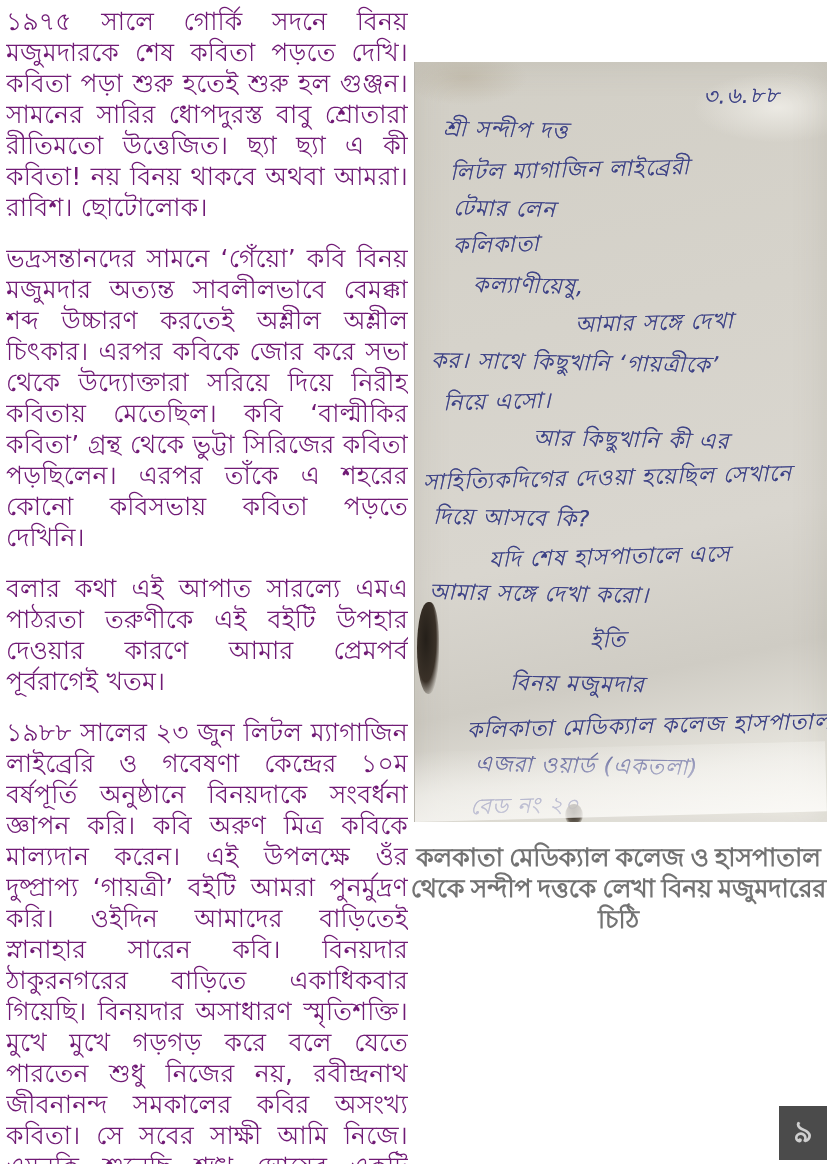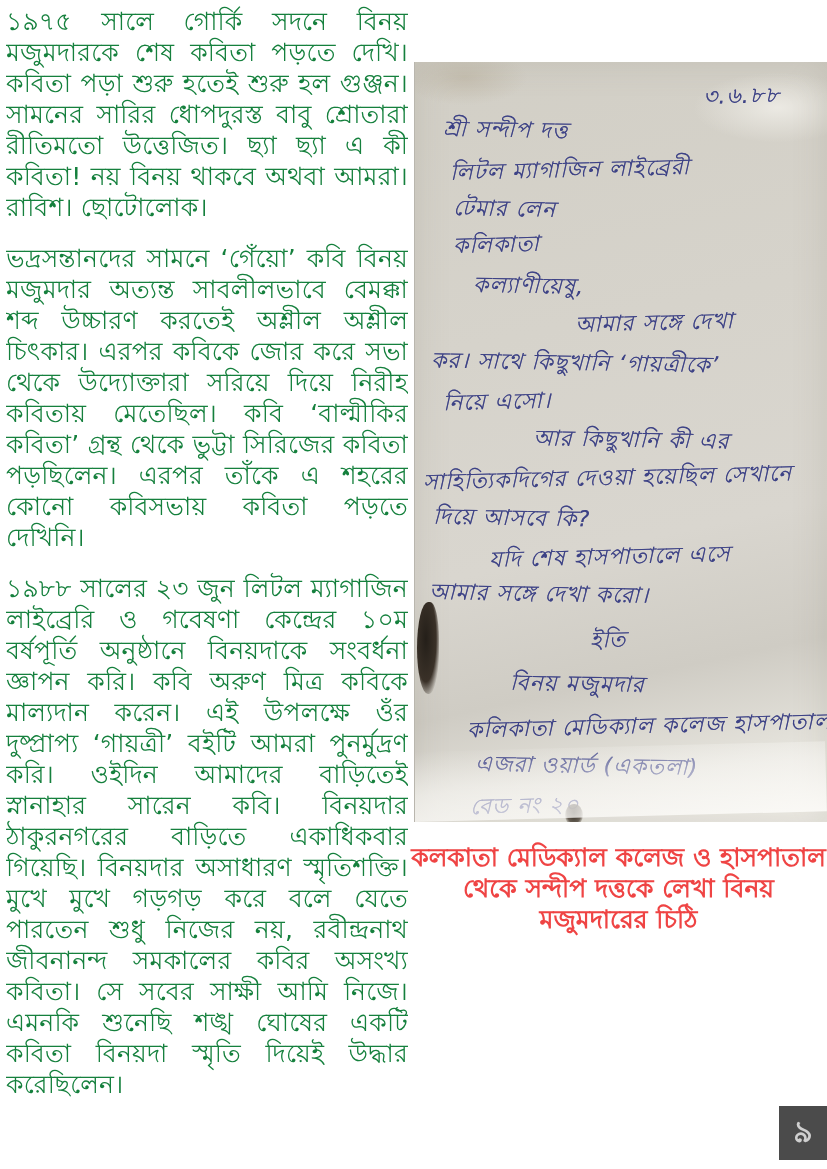--- a/index.html
+++ b/index.html
@@ -15,21 +15,21 @@
   }
 
   
   .article-col {
     position: absolute;
     left: 6px;
     top: 6px;
     width: 402px;
     height: 1158px;
     overflow: hidden;
-    color: #15803d;
+    color: #701a75;
   }
   .article-col p {
     font-size: 25px;
     line-height: 31px;
     text-align: justify;
     margin-bottom: 20px;
     letter-spacing: 0.2px;
   }
 
   
@@ -105,21 +105,22 @@
   
   .caption {
     position: absolute;
     left: 410px;
     top: 842px;
     width: 417px;
     font-size: 25px;
     font-weight: bold;
     line-height: 31px;
     text-align: center;
-    color: #ef4444;
+    color: #737373;
+    font-family: Liberation Serif, serif;
   }
 
   
   .footer-logo {
     position: absolute;
     left: 664px;
     top: 1100px;
     width: 94px;
     text-align: center;
     color: #8b8b8b;
@@ -171,20 +172,21 @@
   }
 </style>
 </head>
 <body>
 
 <div class="page">
 
   <div class="article-col">
     <p>১৯৭৫ সালে গোর্কি সদনে বিনয় মজুমদারকে শেষ কবিতা পড়তে দেখি। কবিতা পড়া শুরু হতেই শুরু হল গুঞ্জন। সামনের সারির ধোপদুরস্ত বাবু শ্রোতারা রীতিমতো উত্তেজিত। ছ্যা ছ্যা এ কী কবিতা! নয় বিনয় থাকবে অথবা আমরা। রাবিশ। ছোটোলোক।</p>
     <p>ভদ্রসন্তানদের সামনে ‘গেঁয়ো’ কবি বিনয় মজুমদার অত্যন্ত সাবলীলভাবে বেমক্কা শব্দ উচ্চারণ করতেই অশ্লীল অশ্লীল চিৎকার। এরপর কবিকে জোর করে সভা থেকে উদ্যোক্তারা সরিয়ে দিয়ে নিরীহ কবিতায় মেতেছিল। কবি ‘বাল্মীকির কবিতা’ গ্রন্থ থেকে ভুট্টা সিরিজের কবিতা পড়ছিলেন। এরপর তাঁকে এ শহরের কোনো কবিসভায় কবিতা পড়তে দেখিনি।</p>
+    <p>বলার কথা এই আপাত সারল্যে এমএ পাঠরতা তরুণীকে এই বইটি উপহার দেওয়ার কারণে আমার প্রেমপর্ব পূর্বরাগেই খতম।</p>
     <p>১৯৮৮ সালের ২৩ জুন লিটল ম্যাগাজিন লাইব্রেরি ও গবেষণা কেন্দ্রের ১০ম বর্ষপূর্তি অনুষ্ঠানে বিনয়দাকে সংবর্ধনা জ্ঞাপন করি। কবি অরুণ মিত্র কবিকে মাল্যদান করেন। এই উপলক্ষে ওঁর দুষ্প্রাপ্য ‘গায়ত্রী’ বইটি আমরা পুনর্মুদ্রণ করি। ওইদিন আমাদের বাড়িতেই স্নানাহার সারেন কবি। বিনয়দার ঠাকুরনগরের বাড়িতে একাধিকবার গিয়েছি। বিনয়দার অসাধারণ স্মৃতিশক্তি। মুখে মুখে গড়গড় করে বলে যেতে পারতেন শুধু নিজের নয়, রবীন্দ্রনাথ জীবনানন্দ সমকালের কবির অসংখ্য কবিতা। সে সবের সাক্ষী আমি নিজে। এমনকি শুনেছি শঙ্খ ঘোষের একটি কবিতা বিনয়দা স্মৃতি দিয়েই উদ্ধার করেছিলেন।</p>
   </div>
 
   <div class="photo">
     <div class="hw hw-date">৩.৬.৮৮</div>
     <div class="hw hw-l0">শ্রী সন্দীপ দত্ত</div>
     <div class="hw hw-l1">লিটল ম্যাগাজিন লাইব্রেরী</div>
     <div class="hw hw-l2">টেমার লেন</div>
     <div class="hw hw-l3">কলিকাতা</div>
     <div class="hw hw-l4">কল্যাণীয়েষু,</div>

